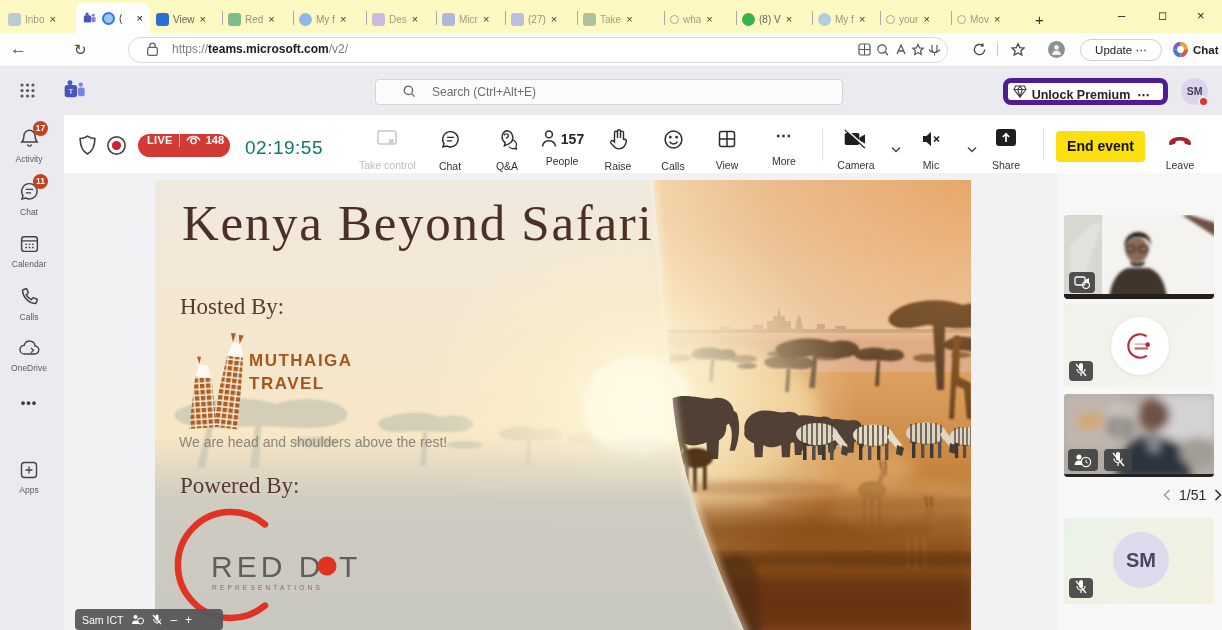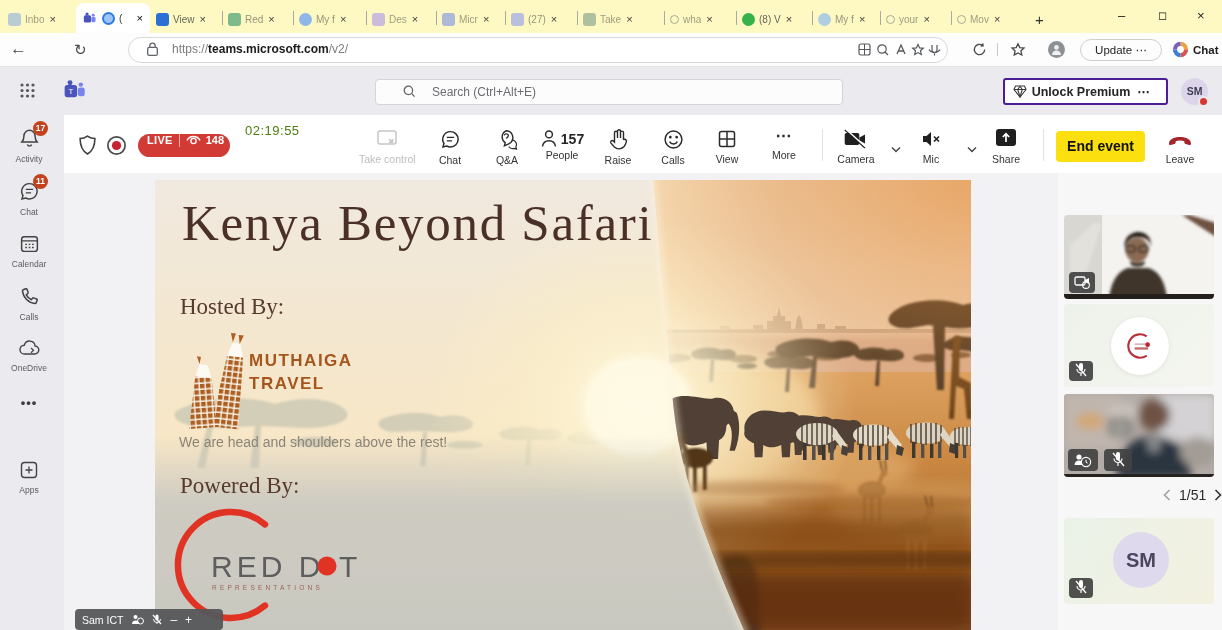--- a/index.html
+++ b/index.html
@@ -16,35 +16,35 @@
 .winbtn{position:absolute;top:8px;color:#222;font-size:13px}
 
 #addrbar{position:absolute;left:0;top:33px;width:1222px;height:34px;background:#fdfdfd;border-bottom:1px solid #e4e4e6}
 .aicon{position:absolute;color:#4a4a4a;font-size:15px;top:8px}
 #urlpill{position:absolute;left:128px;top:4px;width:820px;height:26px;background:#fff;border:1px solid #d9d9db;border-radius:13px}
 #urltext{position:absolute;left:172px;top:9px;font-size:12px;color:#7c7c80}
 #urltext b{color:#1b1b1e;font-weight:700}
 
 #theader{position:absolute;left:0;top:67px;width:1222px;height:45px;background:#ebebef}
 #searchpill{position:absolute;left:375px;top:12px;width:468px;height:26px;background:#fcfcfd;border:1px solid #d4d4d8;border-radius:4px;font-size:12px;color:#6b6b70;line-height:24px;padding-left:56px}
-#premium{position:absolute;left:1003px;top:11px;width:165px;height:27px;background:#fff;border:2px solid #4c1d95;border-radius:3px;font-size:12.5px;font-weight:700;color:#252525;line-height:25px;text-align:center}
+#premium{position:absolute;left:1003px;top:11px;width:165px;height:27px;background:#fff;border:5px solid #4c1d95;border-radius:8px;font-size:12.5px;font-weight:700;color:#252525;line-height:25px;text-align:center}
 #smav{position:absolute;left:1181px;top:11px;width:27px;height:27px;border-radius:50%;background:#dcd5ea;color:#3f3d56;font-size:10.5px;font-weight:700;text-align:center;line-height:27px}
 #smdot{position:absolute;left:1198px;top:29px;width:11px;height:11px;border-radius:50%;background:#d7372f;border:2px solid #ebebef}
 
 #rail{position:absolute;left:0;top:112px;width:64px;height:518px;background:#ebebef}
 .ritem{position:absolute;left:0;width:58px;text-align:center;color:#424242}
 .ritem .lbl{font-size:8.5px;color:#5c5c60;margin-top:1px}
 .badge{position:absolute;min-width:15px;height:15px;border-radius:8px;background:#c4431d;color:#fff;font-size:8.5px;font-weight:700;line-height:15px;text-align:center;padding:0 2px}
 
 #toolbar{position:absolute;left:64px;top:115px;width:1158px;height:58px;background:#fff}
 .tbtn{position:absolute;text-align:center;color:#252525}
-.tbtn .lbl{font-size:10.5px;color:#333;margin-top:0;white-space:nowrap}
+.tbtn .lbl{font-size:10.5px;color:#333;margin-top:6px;white-space:nowrap}
 .tbtn.dis,.tbtn.dis .lbl{color:#bcbcbc}
 #livepill{position:absolute;left:74px;top:19px;width:92px;height:23px;background:#d23b35;border-radius:12px;color:#fff;display:flex;align-items:flex-start}
-#timer{position:absolute;left:181px;top:8px;font-size:13px;color:#4d7c0f;letter-spacing:.5px}
+#timer{position:absolute;left:181px;top:22px;font-size:19px;color:#0f766e;letter-spacing:.5px}
 .tdiv{position:absolute;top:14px;width:1px;height:32px;background:#e1e1e1}
 #endevent{position:absolute;left:992px;top:16px;width:89px;height:31px;background:#fcdf0e;border-radius:4px;color:#111;font-size:14px;font-weight:700;text-align:center;line-height:31px}
 
 #stage{position:absolute;left:64px;top:173px;width:994px;height:457px;background:#f2f2f5}
 #slide{position:absolute;left:91px;top:7px;width:816px;height:450px;overflow:hidden}
 
 #rcol{position:absolute;left:1058px;top:173px;width:164px;height:457px;background:#f7f7f8}
 .tile{position:absolute;left:6px;width:150px;height:84px;border-radius:4px;overflow:hidden}
 .vbadge{position:absolute;background:rgba(66,66,66,.92);border-radius:4px;color:#fff}
 #pager{position:absolute;left:0;top:314px;width:164px;text-align:right;font-size:14px;color:#2b2b2b}

